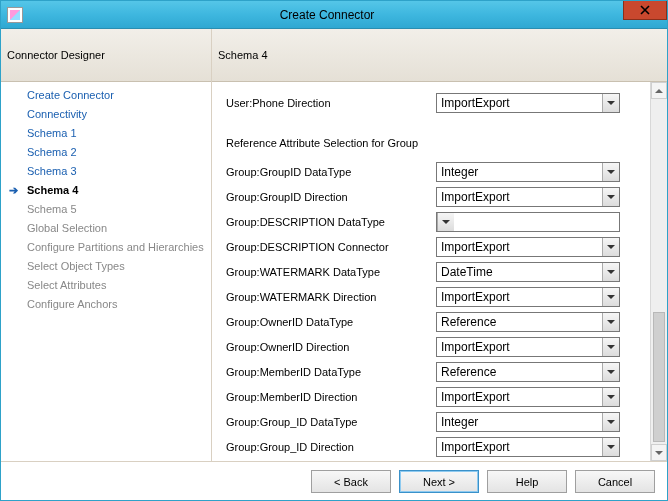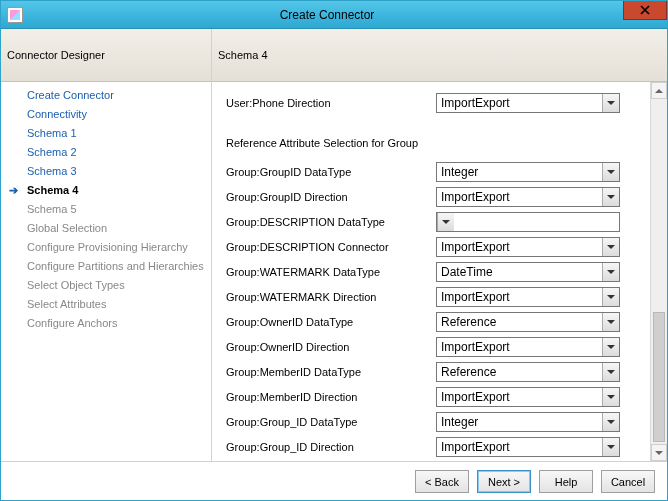--- a/index.html
+++ b/index.html
@@ -176,21 +176,21 @@
   .footer {
     height: 40px;
     border-top: 1px solid #d9d0c2;
     display: flex;
     align-items: center;
     justify-content: flex-end;
     padding-right: 12px;
     gap: 8px;
   }
   .footer button {
-    width: 54px;
+    width: 80px;
     height: 23px;
     font-family: inherit;
     font-size: 11px;
     background: linear-gradient(180deg,#f7f7f7,#e4e4e4);
     border: 1px solid #9f9f9f;
     cursor: pointer;
   }
   .footer button.default {
     border: 1px solid #3a91c9;
     box-shadow: 0 0 0 1px #8ecaf0 inset;
@@ -214,21 +214,20 @@
     <div class="panel-header">Connector Designer</div>
     <div class="nav-list" id="nav-list">
         <div class="nav-item"><span>Create Connector</span></div>
         <div class="nav-item"><span>Connectivity</span></div>
         <div class="nav-item"><span>Schema 1</span></div>
         <div class="nav-item"><span>Schema 2</span></div>
         <div class="nav-item"><span>Schema 3</span></div>
         <div class="nav-item current"><span class="arrow">➔</span><span>Schema 4</span></div>
         <div class="nav-item upcoming"><span>Schema 5</span></div>
         <div class="nav-item upcoming"><span>Global Selection</span></div>
-        <div class="nav-item upcoming"><span>Configure Provisioning Hierarchy</span></div>
         <div class="nav-item upcoming"><span>Configure Partitions and Hierarchies</span></div>
         <div class="nav-item upcoming"><span>Select Object Types</span></div>
         <div class="nav-item upcoming"><span>Select Attributes</span></div>
         <div class="nav-item upcoming"><span>Configure Anchors</span></div>
       </div>
   </div>
 
   <div class="right-panel">
     <div class="panel-header">Schema 4</div>
     <div class="form-area">

